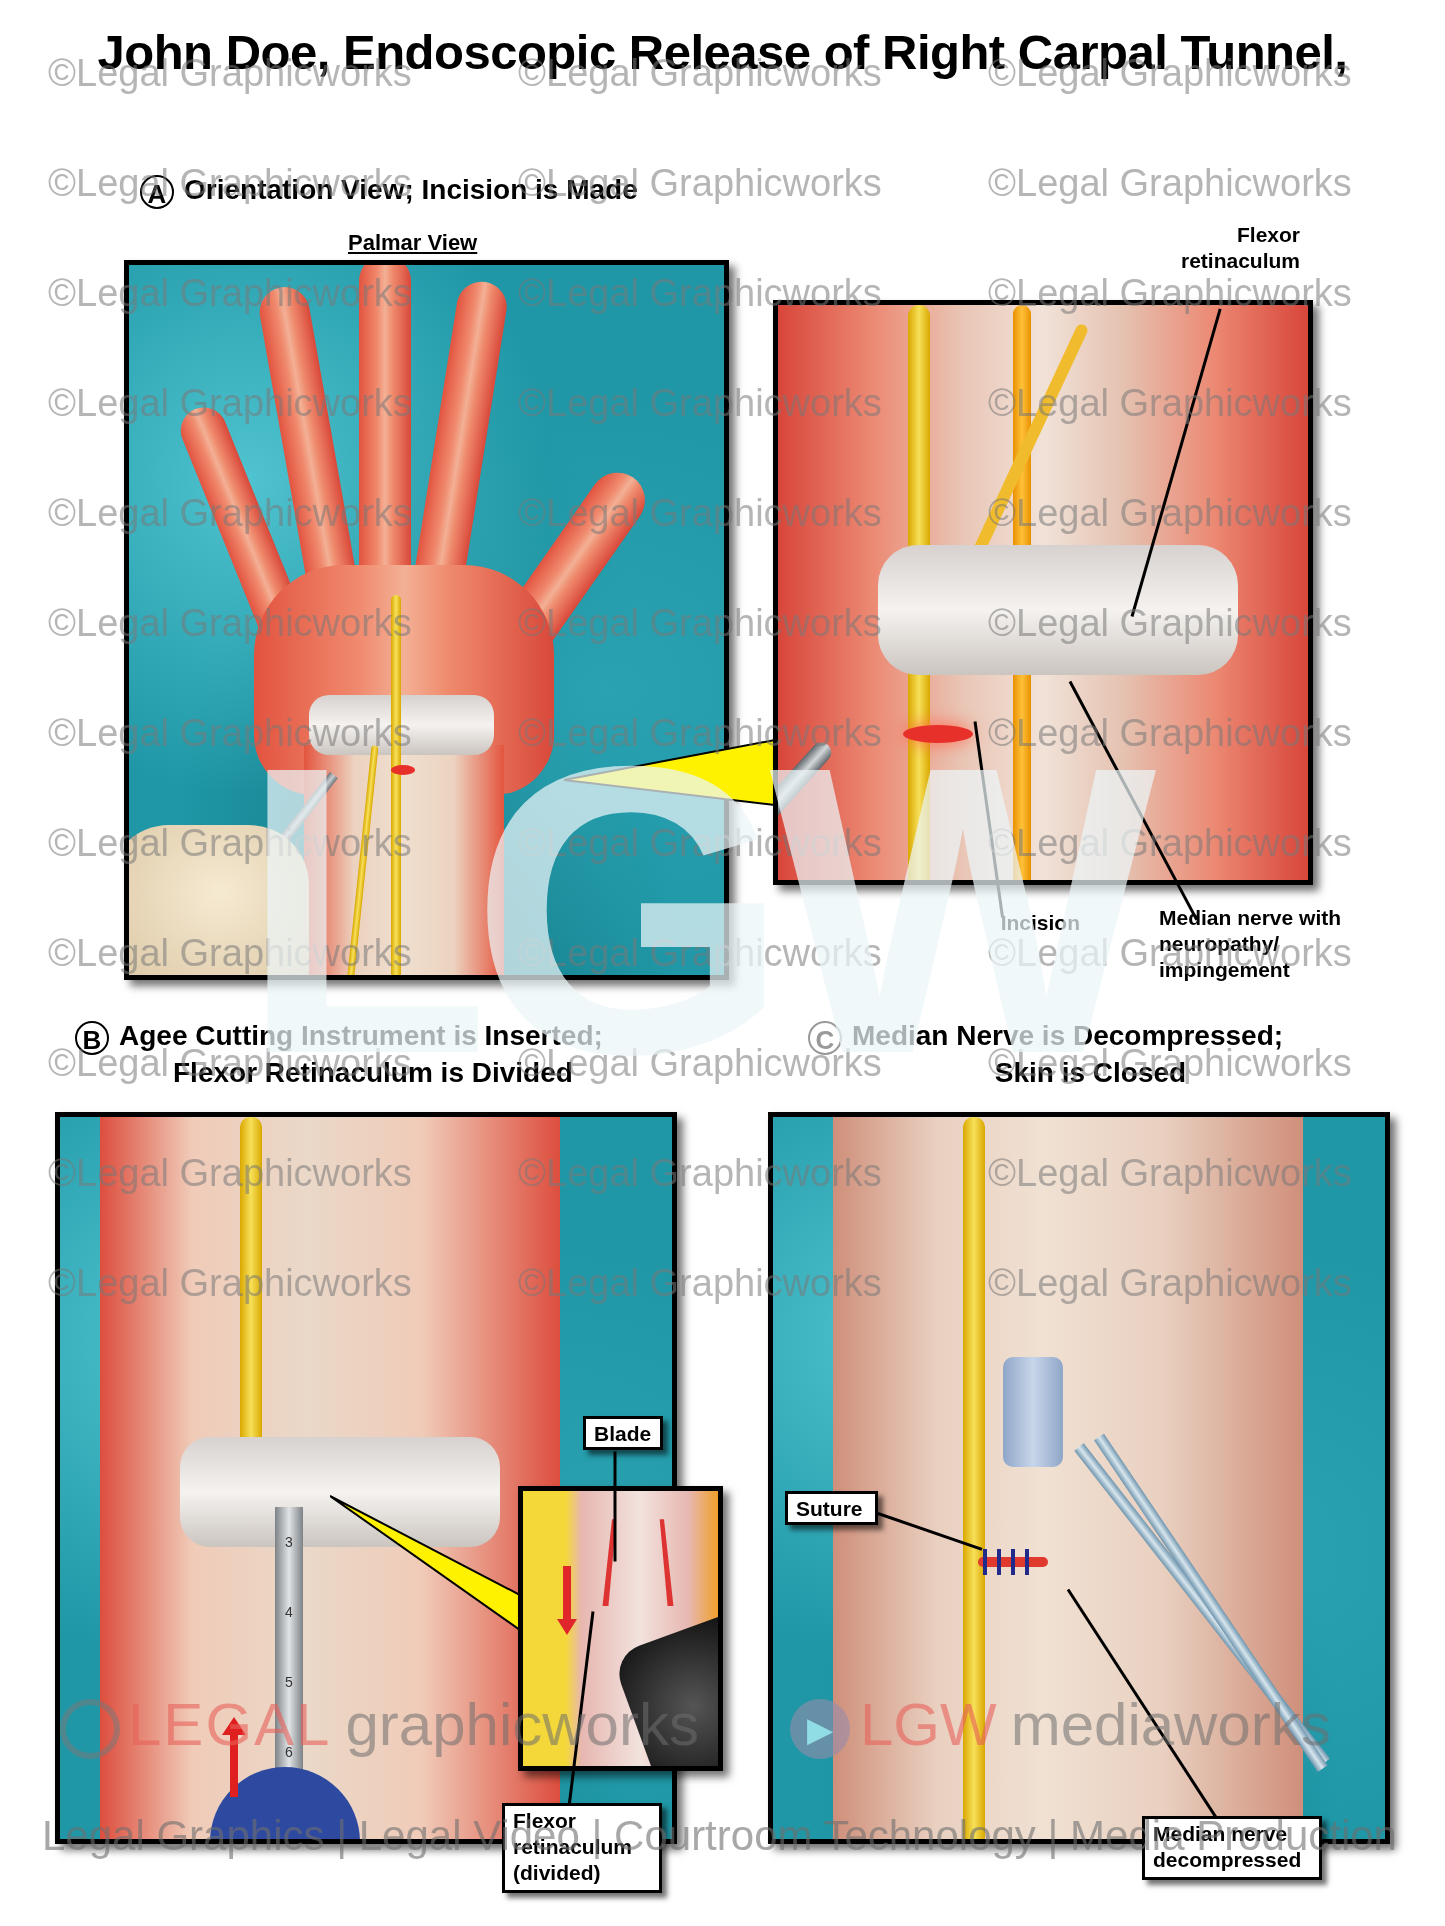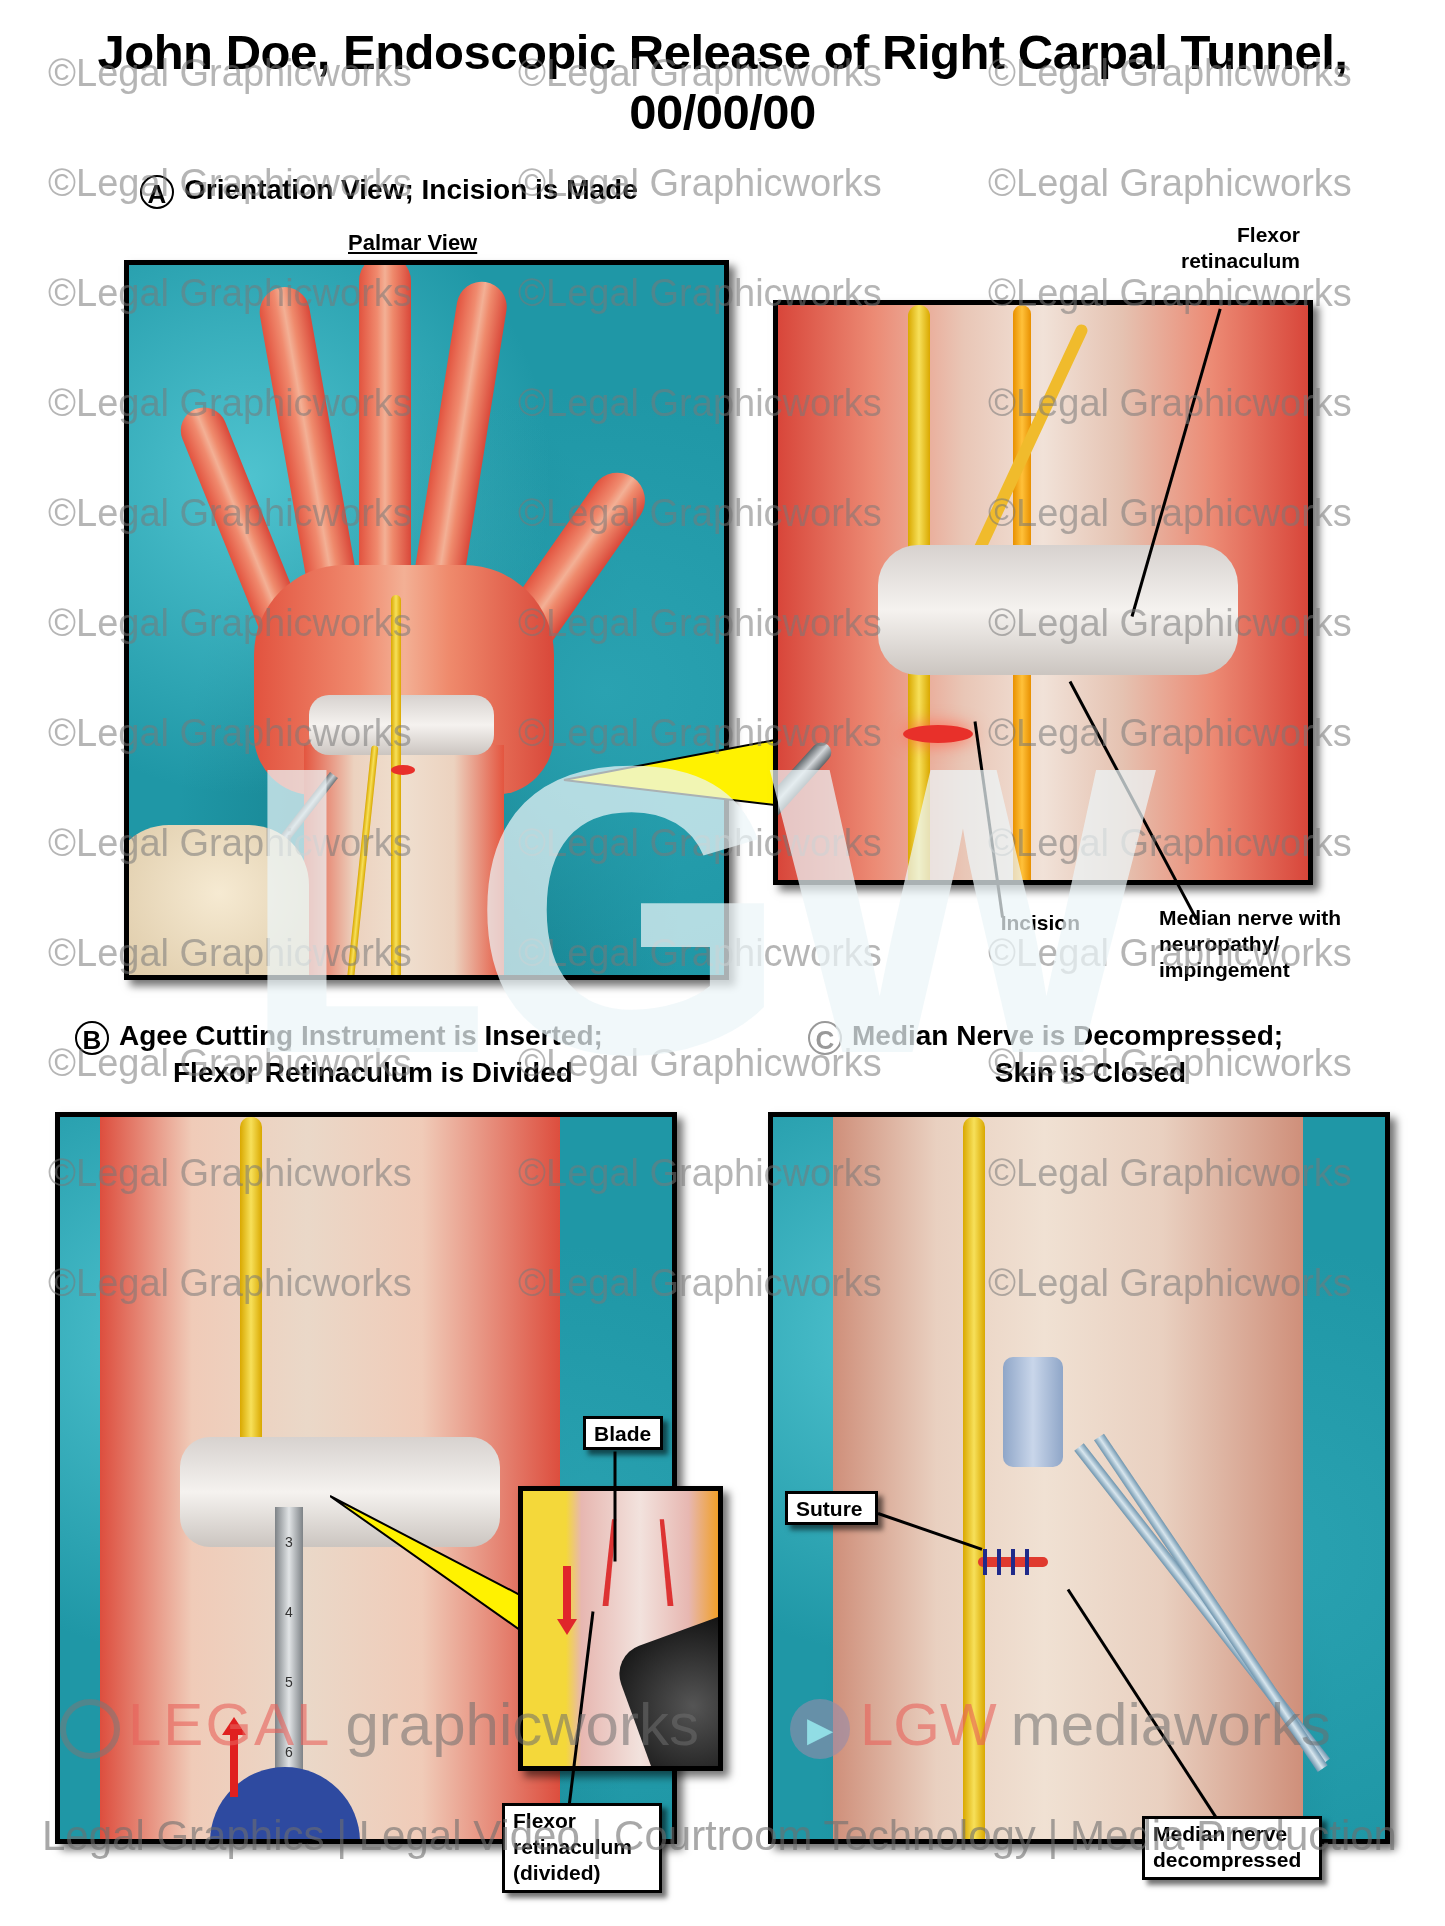--- a/index.html
+++ b/index.html
@@ -44,21 +44,20 @@
   .footer-wm { color:rgba(110,110,110,0.6); font-size:42px; white-space:nowrap; pointer-events:none; }
   .brand { font-size:60px; white-space:nowrap; pointer-events:none; }
   .nerve { border-radius:10px; background:linear-gradient(90deg,#d9a800,#f7e05a,#d9a800); }
   .retin { background:linear-gradient(180deg,#d7d2cf,#f5f2ef 50%,#cbc5c0); }
 </style>
 </head>
 <body>
 
 <div class="abs title">
   <div>John Doe, Endoscopic Release of Right Carpal Tunnel,</div>
-  <div>00/00/00</div>
 </div>
 
 <div class="abs section-head" style="left:140px; top:172px;">
   <span class="circ">A</span><span>Orientation View; Incision is Made</span>
 </div>
 <div class="abs" style="left:348px; top:230px; font-size:22px; font-weight:bold; text-decoration:underline;">Palmar View</div>
 
 <div class="abs panel drape" style="left:124px; top:260px; width:605px; height:720px;">
 
   <div class="abs skin-red" style="left:155px; top:20px; width:50px; height:330px; border-radius:25px; transform:rotate(-10deg);"></div>

